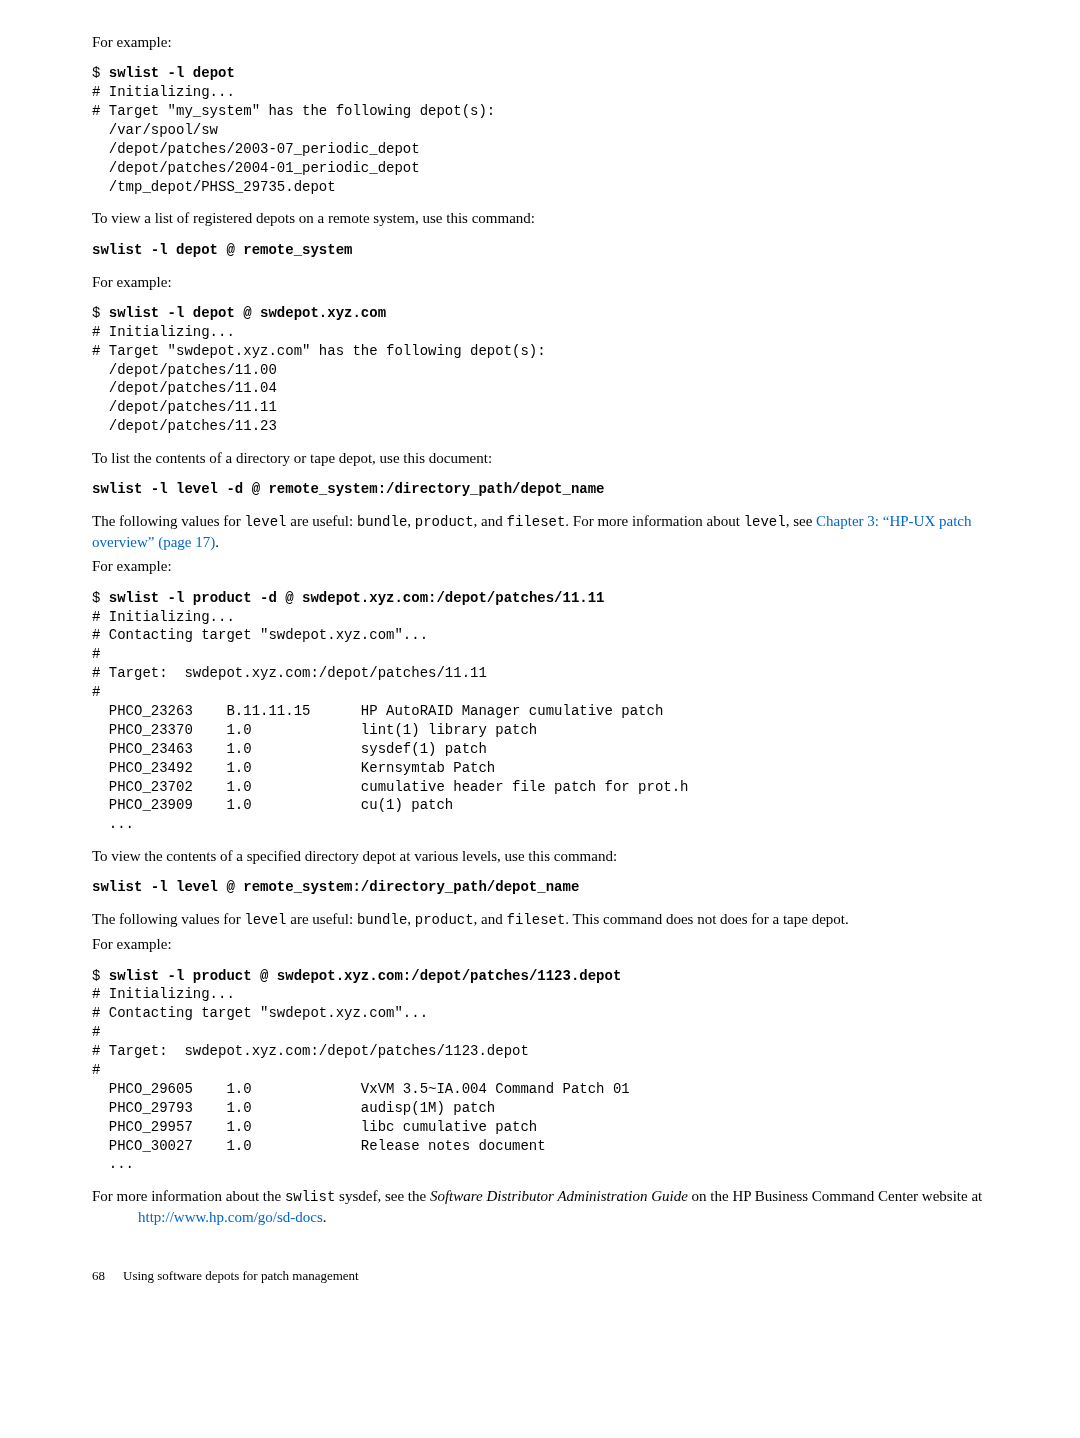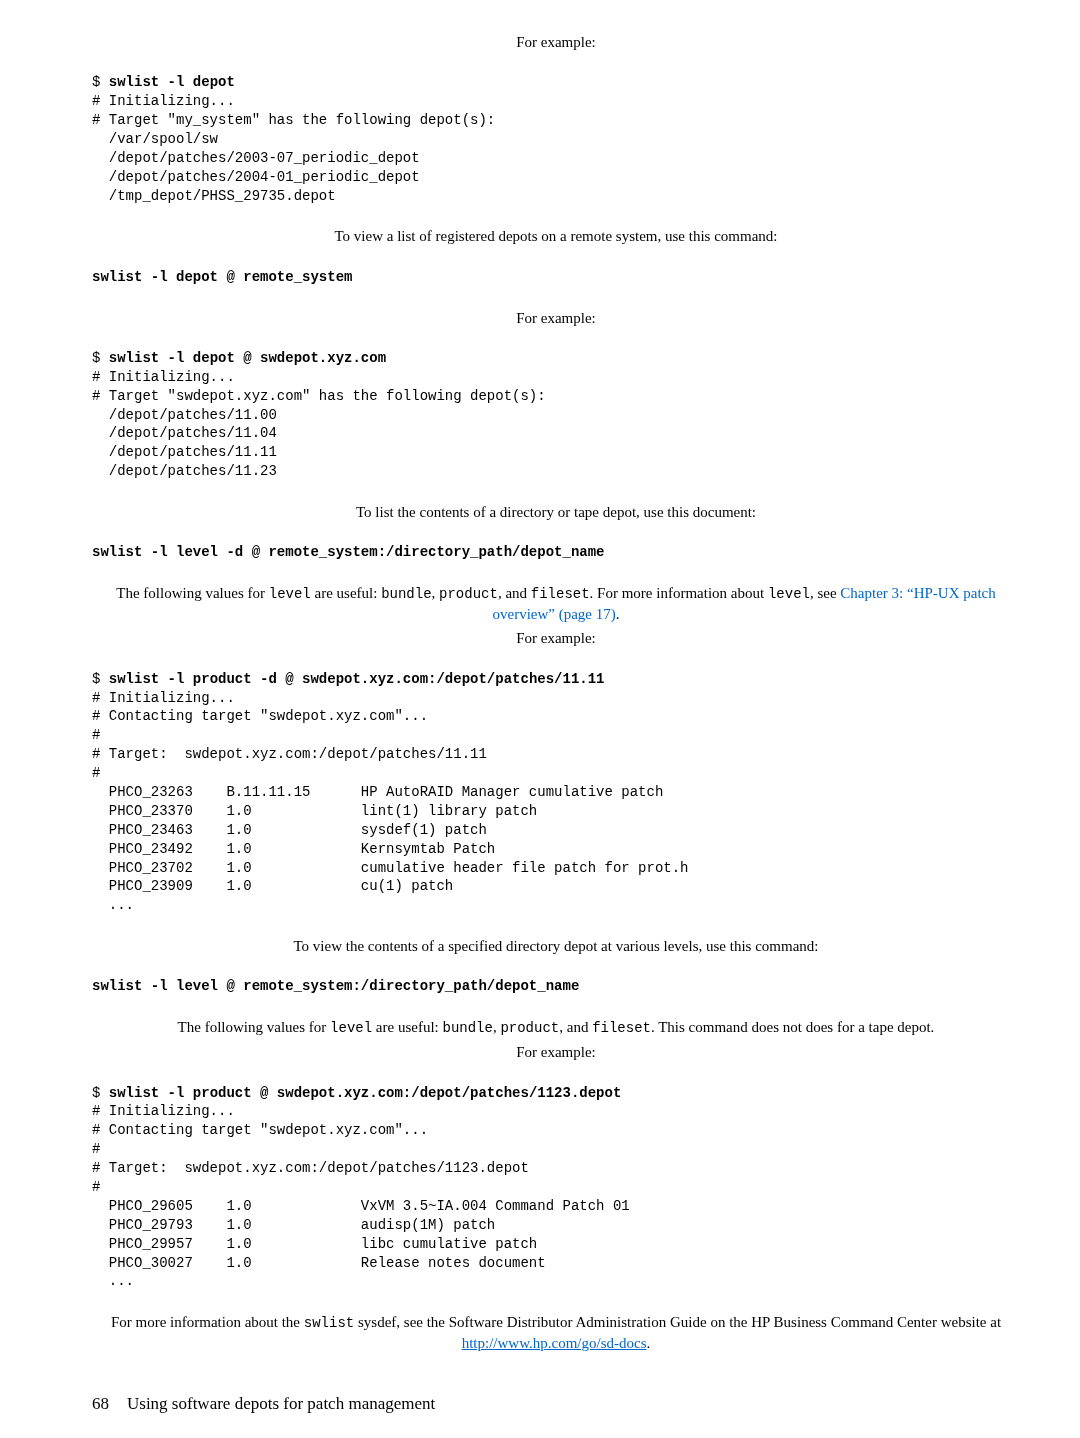--- a/index.html
+++ b/index.html
@@ -8,48 +8,48 @@
     line-height: 1.35;
     color: #000;
     margin: 0;
     padding: 28px 60px 20px 92px;
     width: 1080px;
     box-sizing: border-box;
     background: #fff;
   }
   .para {
     margin: 4px 0;
-    text-align: center;
   }
   pre {
     font-family: "Courier New", Courier, monospace;
     font-size: 14px;
     white-space: pre;
-    margin: 21px 0;
+    margin: 12px 0;
     line-height: 1.35;
   }
   .mono {
     font-family: "Courier New", Courier, monospace;
     font-size: 14px;
   }
   .bold {
     font-weight: bold;
   }
   .link {
     color: #0066cc;
   }
   a.link {
-    text-decoration: underline;
+    margin-left: 46px;
   }
   .italic {
+    font-style: italic;
   }
   .footer {
     position: relative;
     margin-top: 40px;
-    font-size: 17px;
+    font-size: 13px;
   }
   .page-num {
     display: inline-block;
     margin-right: 18px;
   }
 </style>
 </head>
 <body>
 
 <p class="para">For example:</p>

